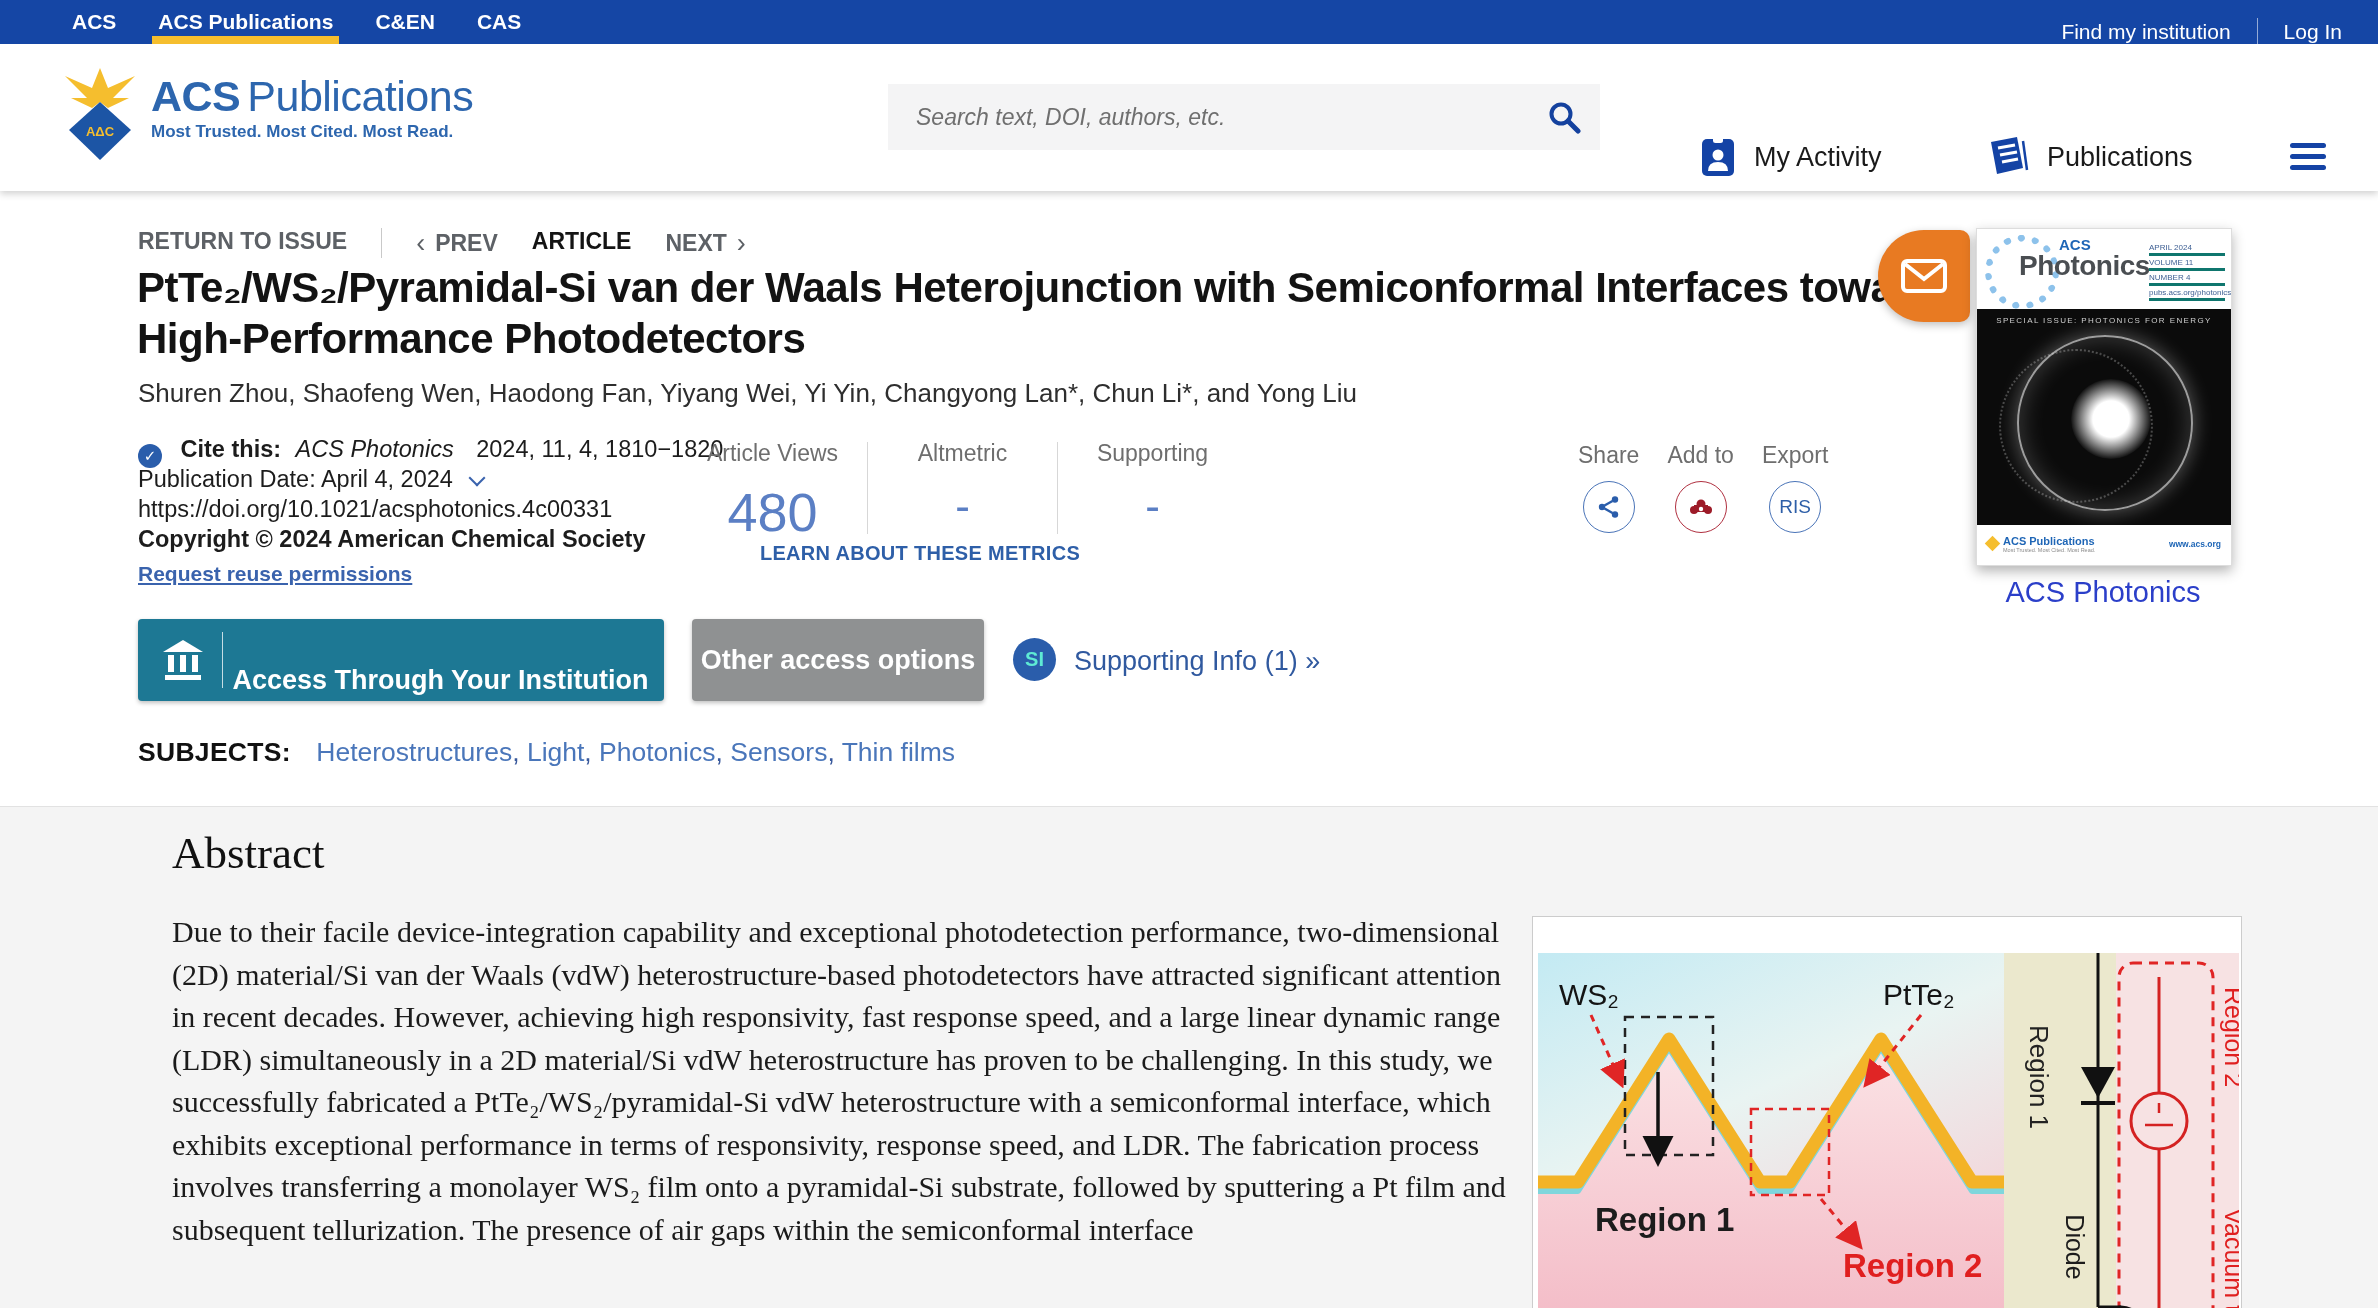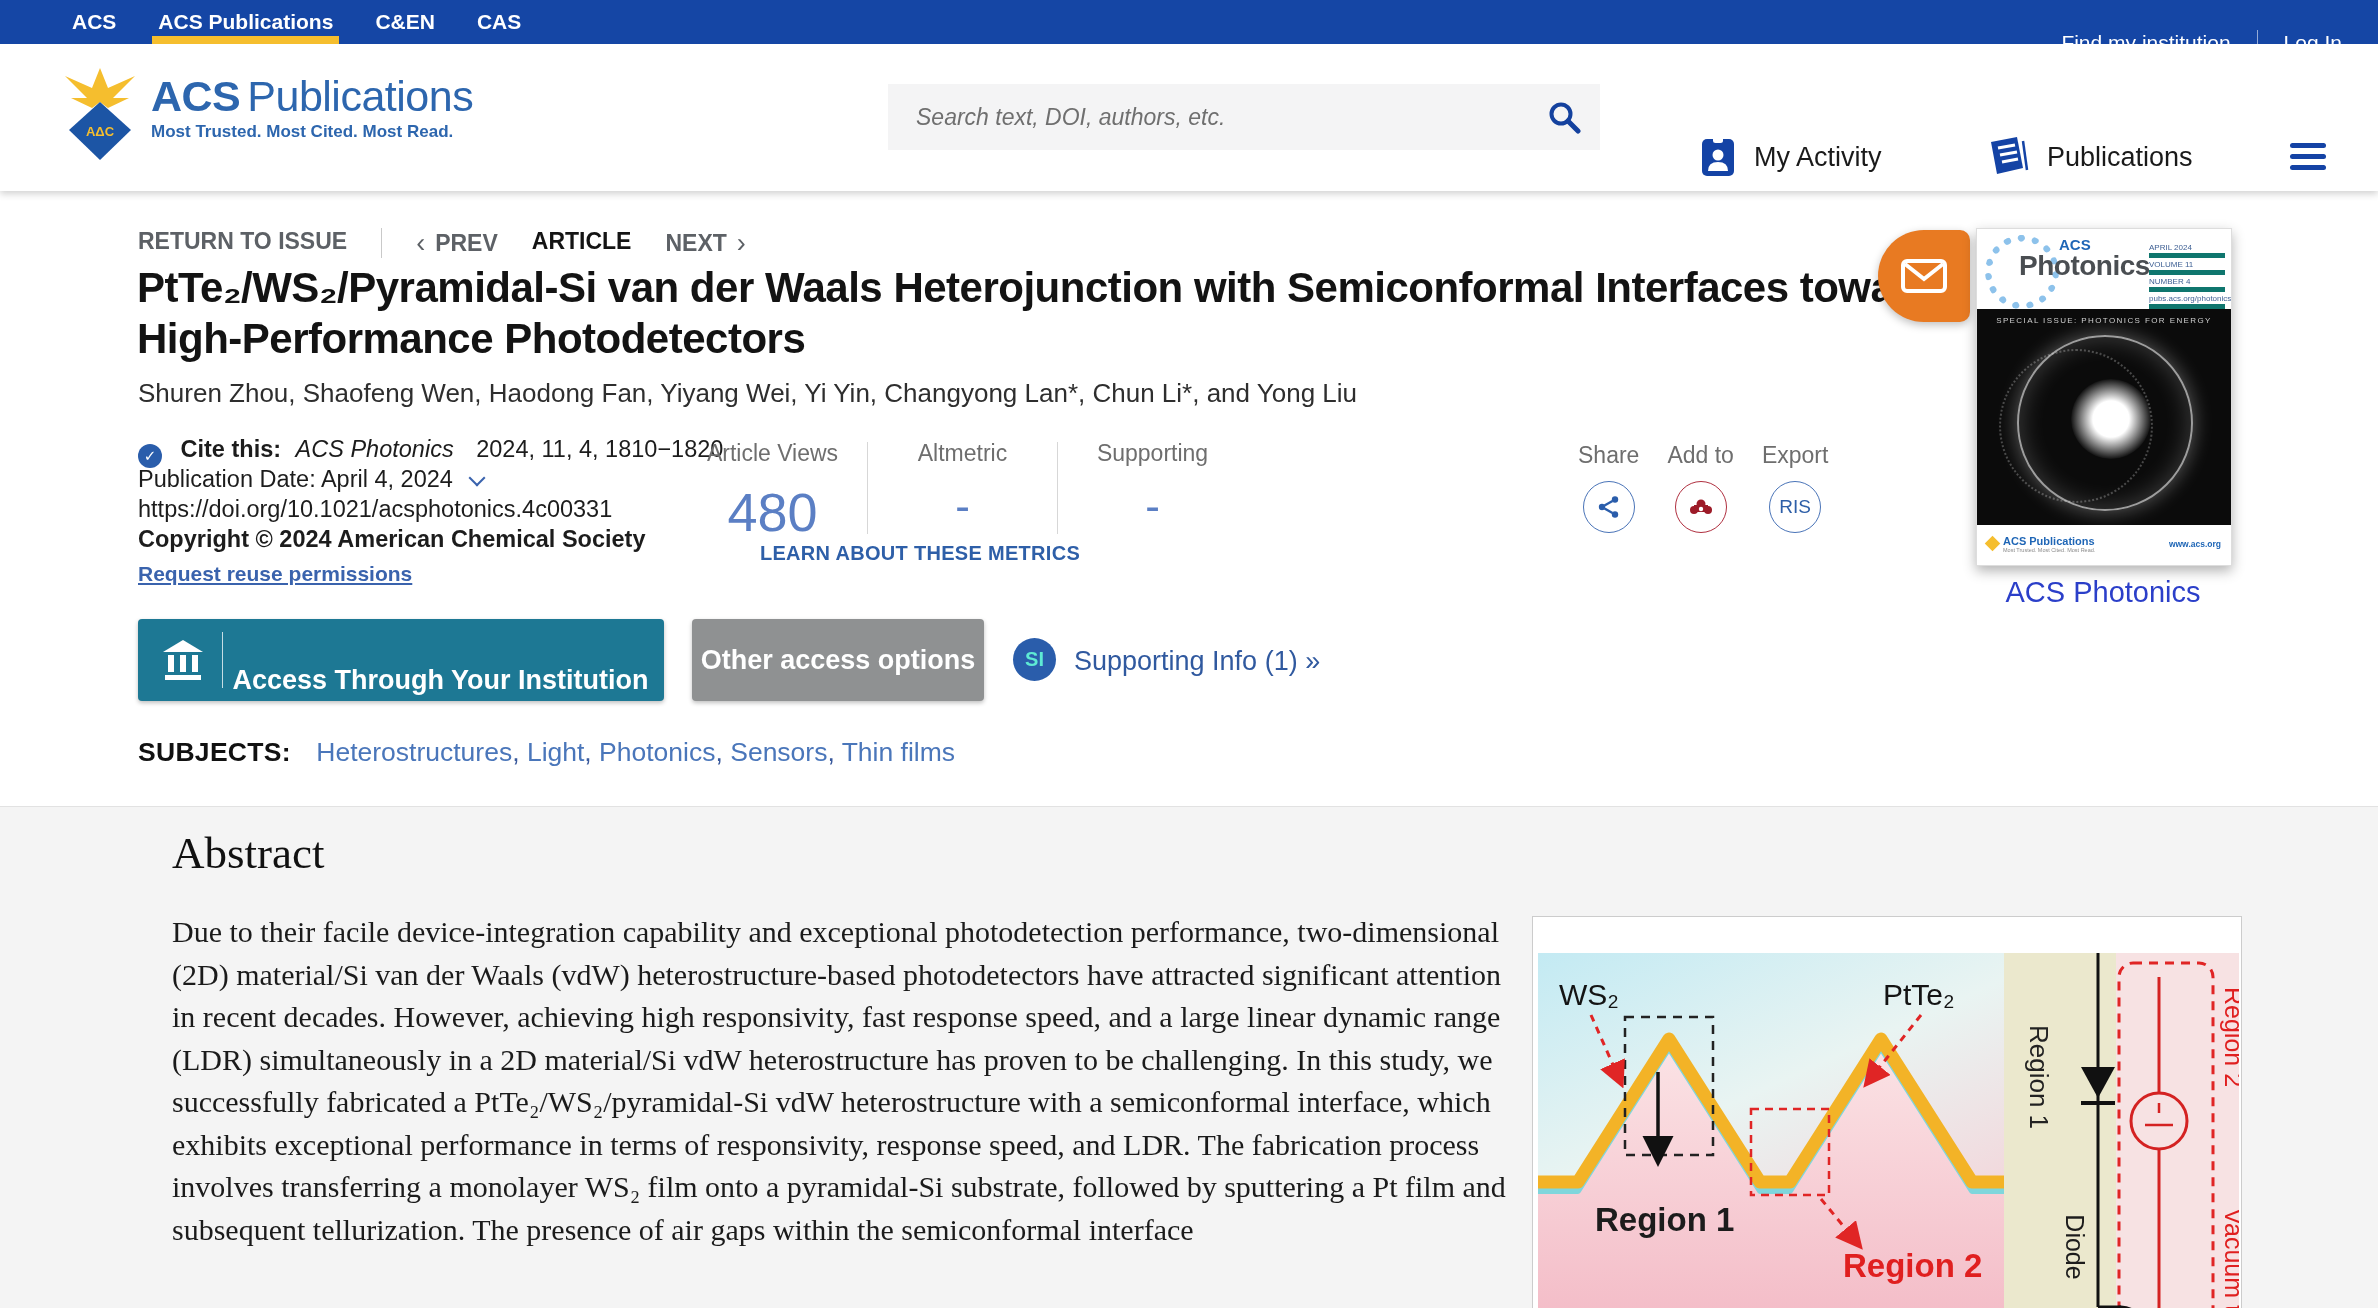--- a/index.html
+++ b/index.html
@@ -5,21 +5,21 @@
   html,body{margin:0;padding:0;background:#fff;}
   #page{position:relative;width:2378px;height:1308px;overflow:hidden;background:#fff;
         font-family:"Liberation Sans","DejaVu Sans",sans-serif;}
   a{text-decoration:none;cursor:pointer;}
 
   
   .topbar{position:absolute;left:0;top:0;width:2378px;height:44px;background:#1546a5;z-index:10;}
   .topbar-left{position:absolute;left:70px;top:0;height:44px;display:flex;gap:38px;}
   .topnav-item{position:relative;color:#fff;font-weight:bold;font-size:21px;line-height:44px;padding:0 2px;}
   .topnav-item.active::after{content:"";position:absolute;left:-4px;right:-4px;bottom:0;height:8px;background:#f5be2e;}
-  .topbar-right{position:absolute;right:36px;top:0;height:44px;display:flex;align-items:center;gap:26px;margin-top:21px;}
+  .topbar-right{position:absolute;right:36px;top:0;height:44px;display:flex;align-items:flex-end;gap:26px;}
   .topbar-right a{color:#fff;font-size:21px;}
   .topbar-divider{width:1px;height:26px;background:rgba(255,255,255,.55);}
 
   
   .header{position:absolute;left:0;top:44px;width:2378px;height:147px;background:#fff;
           box-shadow:0 3px 7px rgba(0,0,0,.18);z-index:9;}
   .logo{position:absolute;left:63px;top:22px;display:flex;gap:14px;align-items:flex-start;}
   .logo-text{padding-top:8px;}
   .logo-name{font-size:43px;color:#2d66ae;line-height:1.05;letter-spacing:-0.5px;}
   .logo-acs{font-weight:bold;}
@@ -111,21 +111,21 @@
         align-items:center;justify-content:center;cursor:pointer;z-index:2;}
   .cover{position:absolute;left:1976px;top:228px;width:254px;height:336px;background:#fff;
         border:1px solid #ddd;box-shadow:0 5px 12px rgba(0,0,0,.3);z-index:3;}
   .cover-top{position:relative;height:80px;background:#fff;overflow:hidden;}
   .swirl{position:absolute;left:8px;top:6px;width:60px;height:60px;border-radius:50%;
         border:7px dotted #7ab8e8;transform:rotate(-25deg);opacity:.85;}
   .cover-logo{position:absolute;left:42px;top:8px;line-height:1;}
   .cover-logo-acs{font-size:15px;font-weight:bold;color:#1f66b6;margin-left:40px;}
   .cover-logo-name{font-size:28px;font-weight:bold;color:#4a4e52;letter-spacing:-0.5px;}
   .cover-issue{position:absolute;right:6px;top:12px;width:76px;}
-  .cover-issue div{font-size:8px;color:#3d5f93;border-bottom:5px solid #0f766e;padding:2px 0 1px 0;}
+  .cover-issue div{font-size:8px;color:#3d5f93;border-bottom:3px solid #0f766e;padding:2px 0 1px 0;}
   .cover-mid{position:relative;height:216px;background:#0b0b0b;overflow:hidden;}
   .cover-special{padding-top:7px;text-align:center;font-size:8px;color:#cfcfcf;letter-spacing:1.4px;}
   .ring{position:absolute;left:40px;top:26px;width:172px;height:172px;border-radius:50%;
         border:2px solid rgba(255,255,255,.6);box-shadow:0 0 20px rgba(255,255,255,.35),
         inset 0 0 26px rgba(255,255,255,.22);}
   .ring2{position:absolute;left:22px;top:40px;width:150px;height:150px;border-radius:50%;
         border:2px dotted rgba(255,255,255,.25);}
   .glow{position:absolute;left:94px;top:70px;width:80px;height:80px;border-radius:50%;
         background:radial-gradient(circle,#ffffff 0%,#ffffff 32%,rgba(255,255,255,0) 72%);}
   .cover-bottom{height:38px;background:#fff;display:flex;justify-content:space-between;align-items:center;padding:0 10px;}

